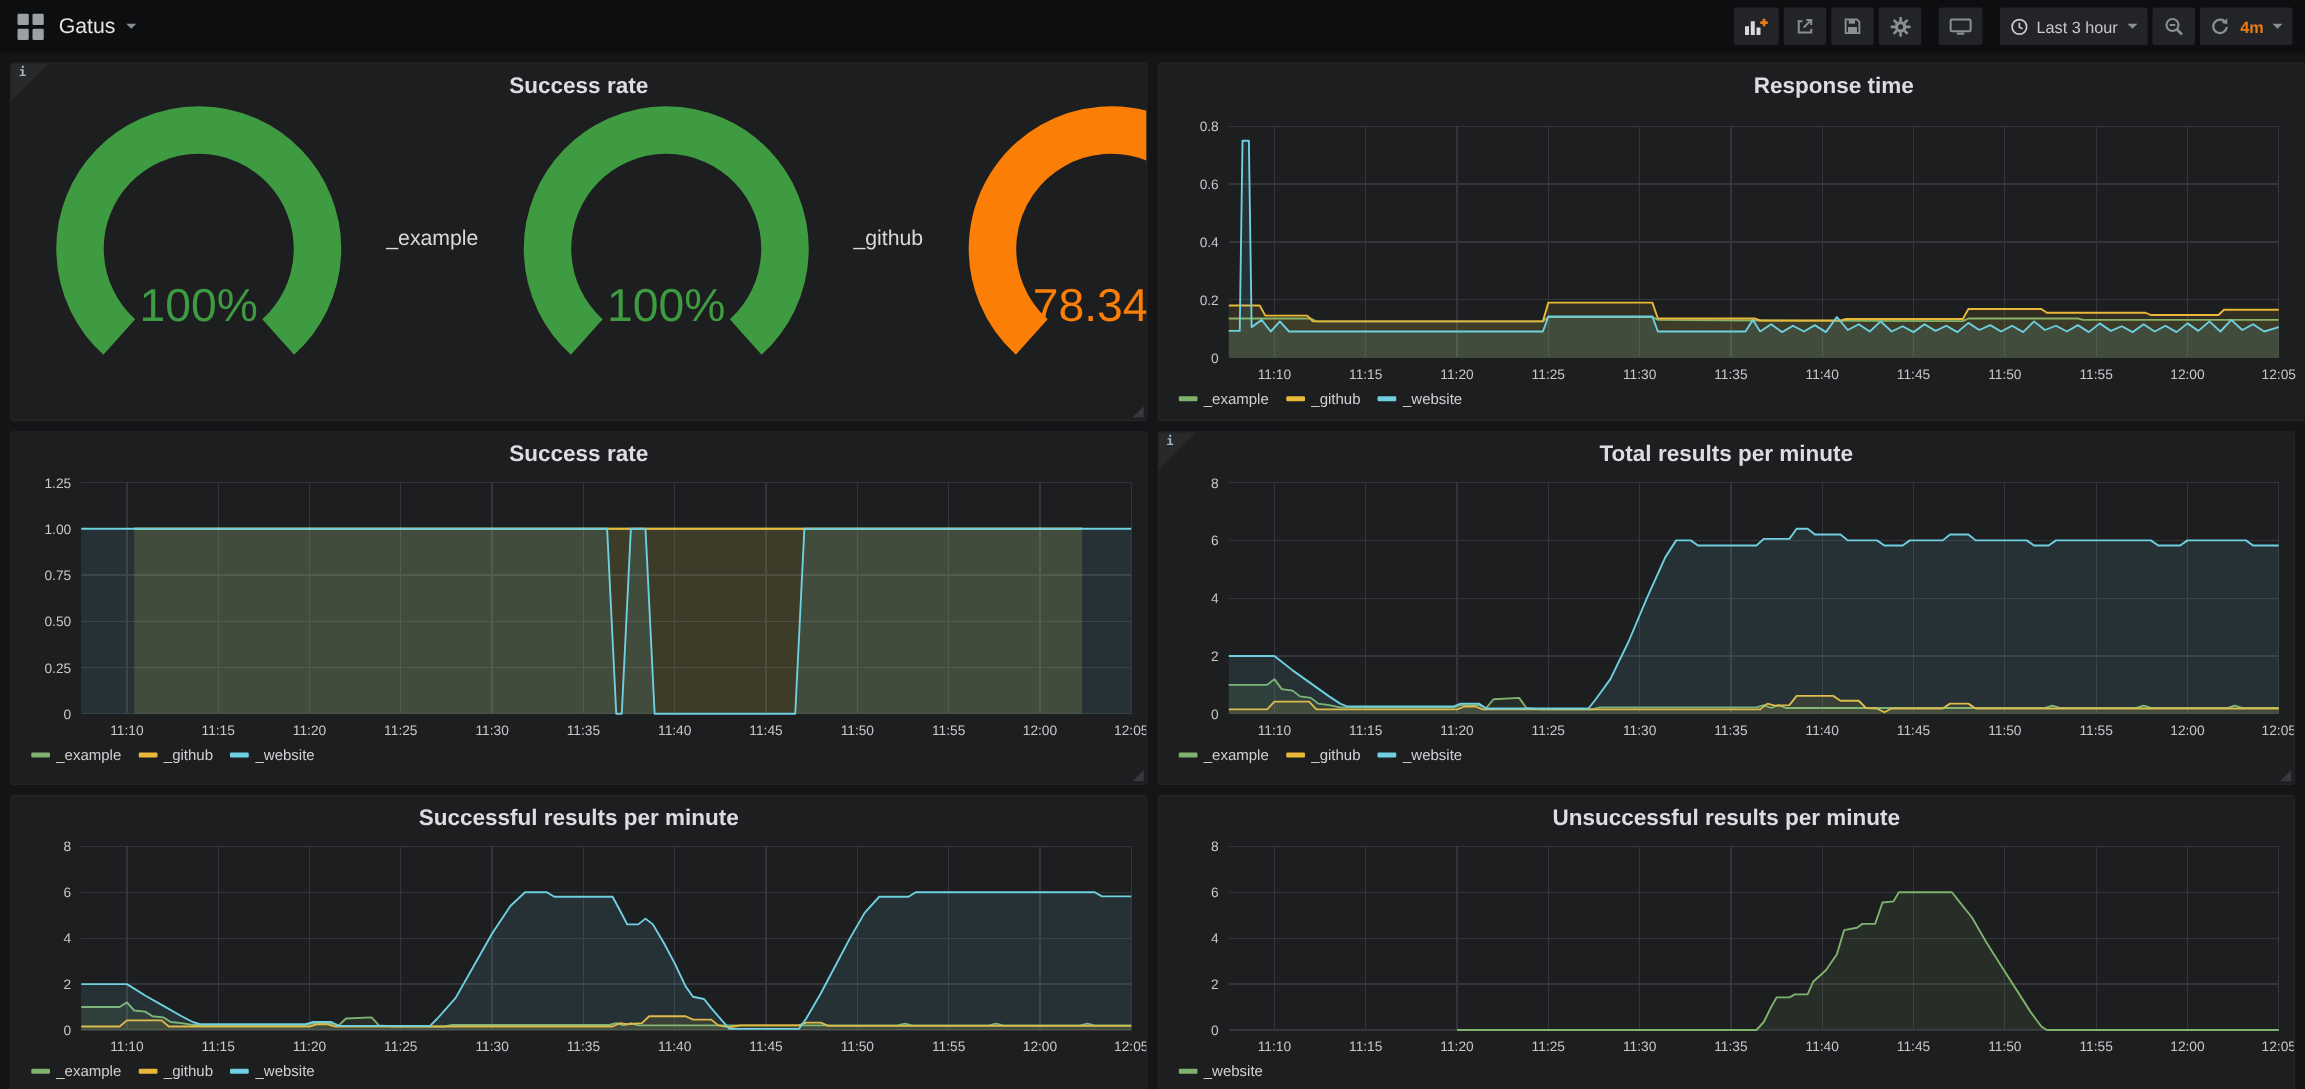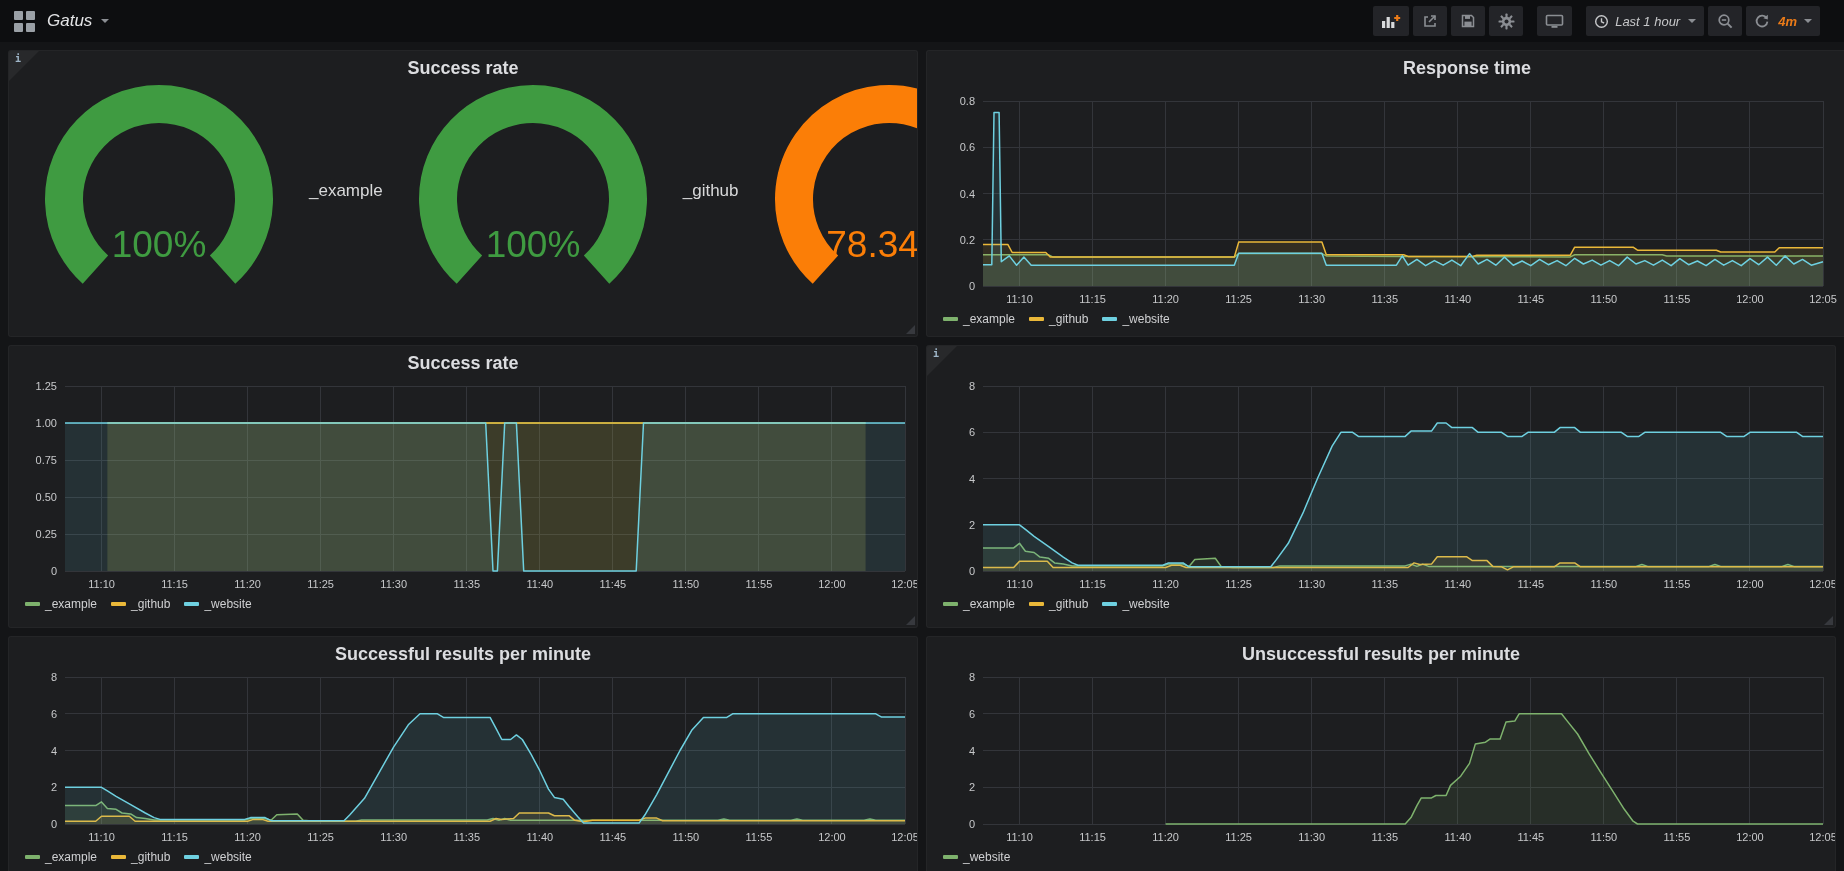--- a/index.html
+++ b/index.html
@@ -2,21 +2,21 @@
 <html><head>
 <meta charset="utf-8">
 <style>
   * { margin:0; padding:0; box-sizing:border-box; }
   html,body { width:1844px; height:871px; overflow:hidden; background:#141517;
     font-family:"Liberation Sans", sans-serif; color:#d8d9da; }
 
   
   .navbar { position:absolute; top:0; left:0; width:1844px; height:42px;
     background:#0d0e10; display:flex; align-items:center; justify-content:space-between;
-    padding:0 24px 0 14px;font-style:italic; }
+    padding:0 10px 0 14px; }
   .nav-left { display:flex; align-items:center; gap:12px; }
   .grid-icon { display:grid; grid-template-columns:9px 9px; grid-gap:3px; cursor:pointer; }
   .grid-icon i { width:9px; height:9px; background:#9aa0a6; border-radius:1px; display:block; }
   .nav-title { font-size:17px; color:#e3e4e6; cursor:pointer; display:flex; align-items:center; gap:9px; }
   .caret { width:0; height:0; border-left:4px solid transparent; border-right:4px solid transparent;
     border-top:4px solid #8b8e93; display:inline-block; }
   .nav-right { display:flex; align-items:center; }
   .nav-btn { height:30px; min-width:34px; background:#232428; border-radius:2px; margin-left:4px;
     display:flex; align-items:center; justify-content:center; padding:0 8px; cursor:pointer;
     color:#8b8e93; font-size:13px; }
@@ -110,21 +110,21 @@
         <rect x="1.5" y="2.5" width="16" height="9.5" rx="1" stroke="#8b8e93" stroke-width="1.6" fill="none"></rect>
         <rect x="6.5" y="13" width="6" height="1.8" fill="#8b8e93"></rect>
       </svg>
     </div>
     <div class="nav-gap"></div>
     <div class="nav-btn">
       <svg width="15" height="15" viewBox="0 0 16 16">
         <circle cx="8" cy="8" r="6.2" stroke="#c7c8ca" stroke-width="1.5" fill="none"></circle>
         <path d="M8 4.5 V8.3 L10.8 9.6" stroke="#c7c8ca" stroke-width="1.5" fill="none"></path>
       </svg>
-      <span class="tr-label">Last 1 hour</span>
+      <span class="tr-label">Last 3 hour</span>
       <span class="caret"></span>
     </div>
     <div class="nav-btn">
       <svg width="17" height="17" viewBox="0 0 17 17">
         <circle cx="7" cy="7" r="4.8" stroke="#8b8e93" stroke-width="1.7" fill="none"></circle>
         <path d="M10.6 10.6 L14.6 14.6" stroke="#8b8e93" stroke-width="2" fill="none"></path>
         <path d="M4.8 7 h4.4" stroke="#8b8e93" stroke-width="1.6" fill="none"></path>
       </svg>
     </div>
     <div class="nav-btn">
@@ -285,20 +285,21 @@
           <span class="legend-label">_github</span>
         </span>
         <span class="legend-item">
           <span class="legend-dash" style="background: rgb(110, 208, 224);"></span>
           <span class="legend-label">_website</span>
         </span>
       </div>
       <div class="resize-handle"></div>
     </div>
     <div class="panel" style="left: 926px; top: 345px; width: 910px; height: 283px;">
+      <div class="panel-title">Total results per minute</div>
       <div class="info-corner"></div>
       <span class="info-i">i</span>
       <svg width="910" height="283" class="chart-svg">
         <line x1="56" x2="896" y1="225" y2="225" stroke="#33353a" stroke-width="1" shape-rendering="crispEdges"></line>
         <line x1="56" x2="896" y1="178.75" y2="178.75" stroke="#33353a" stroke-width="1" shape-rendering="crispEdges"></line>
         <line x1="56" x2="896" y1="132.5" y2="132.5" stroke="#33353a" stroke-width="1" shape-rendering="crispEdges"></line>
         <line x1="56" x2="896" y1="86.25" y2="86.25" stroke="#33353a" stroke-width="1" shape-rendering="crispEdges"></line>
         <line x1="56" x2="896" y1="40" y2="40" stroke="#33353a" stroke-width="1" shape-rendering="crispEdges"></line>
         <line x1="92.52173913043478" x2="92.52173913043478" y1="40" y2="225" stroke="#33353a" stroke-width="1" shape-rendering="crispEdges"></line>
         <line x1="165.56521739130434" x2="165.56521739130434" y1="40" y2="225" stroke="#33353a" stroke-width="1" shape-rendering="crispEdges"></line>

